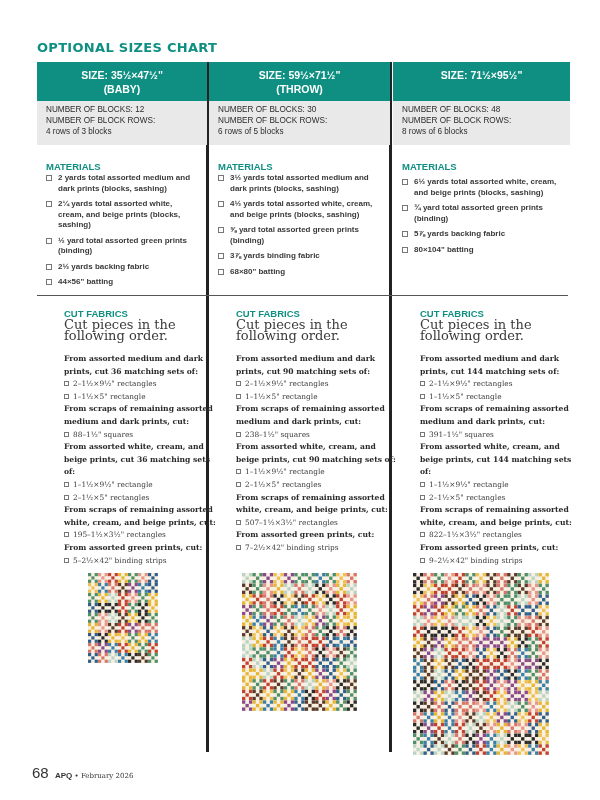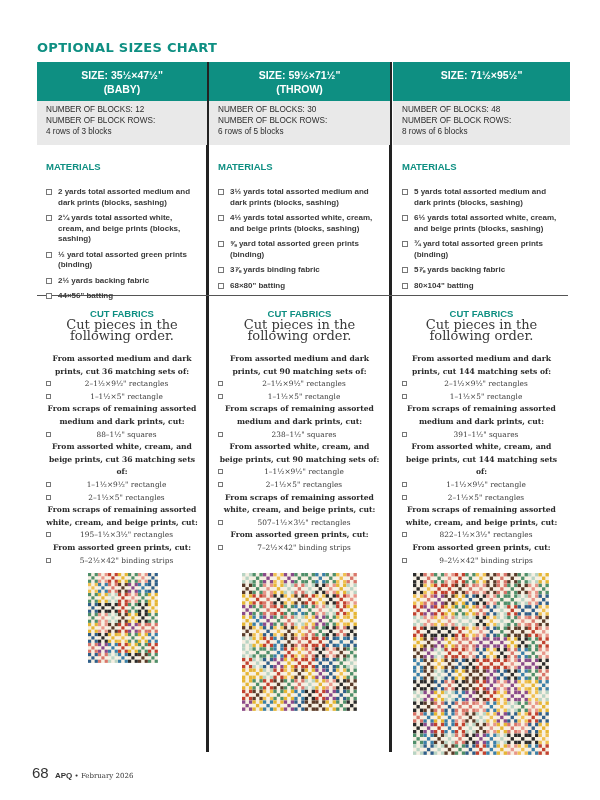--- a/index.html
+++ b/index.html
@@ -32,31 +32,31 @@
   }
   .blocks-info {
     height: 44px; background: #e9e9e9; font-size: 8.2px; line-height: 11px;
     padding: 3px 16px 0 9px; color: #2c2c2c;
   }
 
   .materials { padding: 16px 9px 0 9px; }
   .sec-title {
     font-weight: bold; font-size: 9.5px; color: #0e8f82; line-height: 11px;
   }
-  .mat-list { list-style: none; margin-top: 15px; }
+  .mat-list { list-style: none; margin-top: 1px; }
   .mat-item {
     position: relative; padding-left: 12px; font-size: 8px; line-height: 10.5px;
     font-weight: bold; color: #3a3a3a; margin-bottom: 5px;
   }
   .cb {
     position: absolute; left: 0; top: 2px; width: 6px; height: 6px;
     border: 0.8px solid #777; background: #fff;
   }
 
-  .cut { position: absolute; left: 0; top: 246px; padding: 0 9px; width: 100%; text-align: center; }
+  .cut { position: absolute; left: 18px; top: 246px; padding: 0 9px; width: 100%; }
   .cut .intro {
     font-family: "DejaVu Serif", serif; font-size: 13px; color: #3a3a3a; line-height: 11px;
     margin-bottom: 12px;
   }
   .cut .from {
     font-family: "DejaVu Serif", serif; font-weight: bold; font-size: 7.6px;
     line-height: 12.6px; color: #2a2a2a;
   }
   .cut .piece {
     position: relative; padding-left: 9px;
@@ -167,21 +167,21 @@
         <div>SIZE: 71½×95½"</div>
       </div>
       <div class="blocks-info">
         <div><span>NUMBER OF BLOCKS:</span> <span>48</span></div>
         <div>NUMBER OF BLOCK ROWS:</div>
         <div>8 rows of 6 blocks</div>
       </div>
       <div class="materials">
         <div class="sec-title">MATERIALS</div>
         <ul class="mat-list">
-          <li class="mat-item"><span class="cb"></span><span>5 yards total assorted medium and dark prints (blocks, sashing)</span></li>
+          <li class="mat-item"><span class="cb"></span></li>
           <li class="mat-item"><span class="cb"></span><span>6½ yards total assorted white, cream, and beige prints (blocks, sashing)</span></li>
           <li class="mat-item"><span class="cb"></span><span>¾ yard total assorted green prints (binding)</span></li>
           <li class="mat-item"><span class="cb"></span><span>5⅞ yards backing fabric</span></li>
           <li class="mat-item"><span class="cb"></span><span>80×104" batting</span></li>
         </ul>
       </div>
       <div class="cut">
         <div class="sec-title">CUT FABRICS</div>
         <div class="intro">Cut pieces in the following order.</div>
         <div class="from">From assorted medium and dark prints, cut 144 matching sets of:</div>

